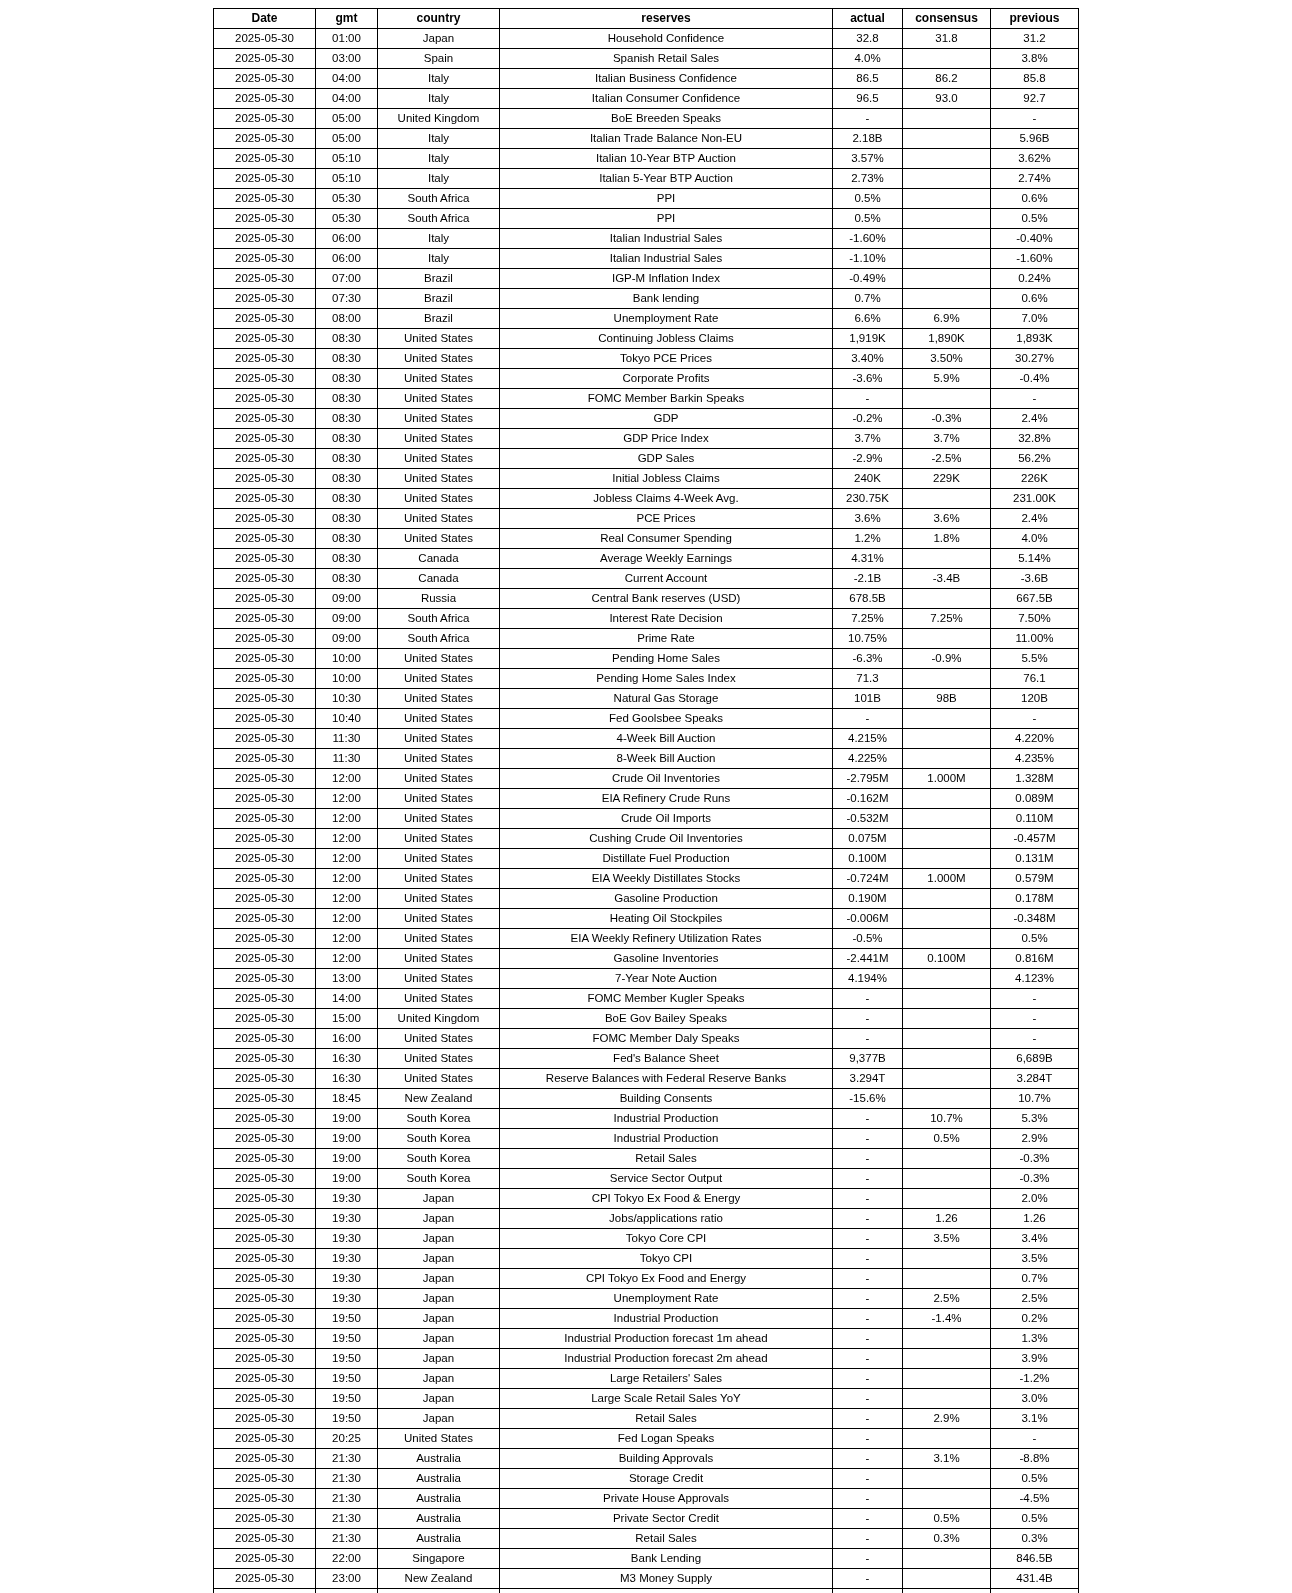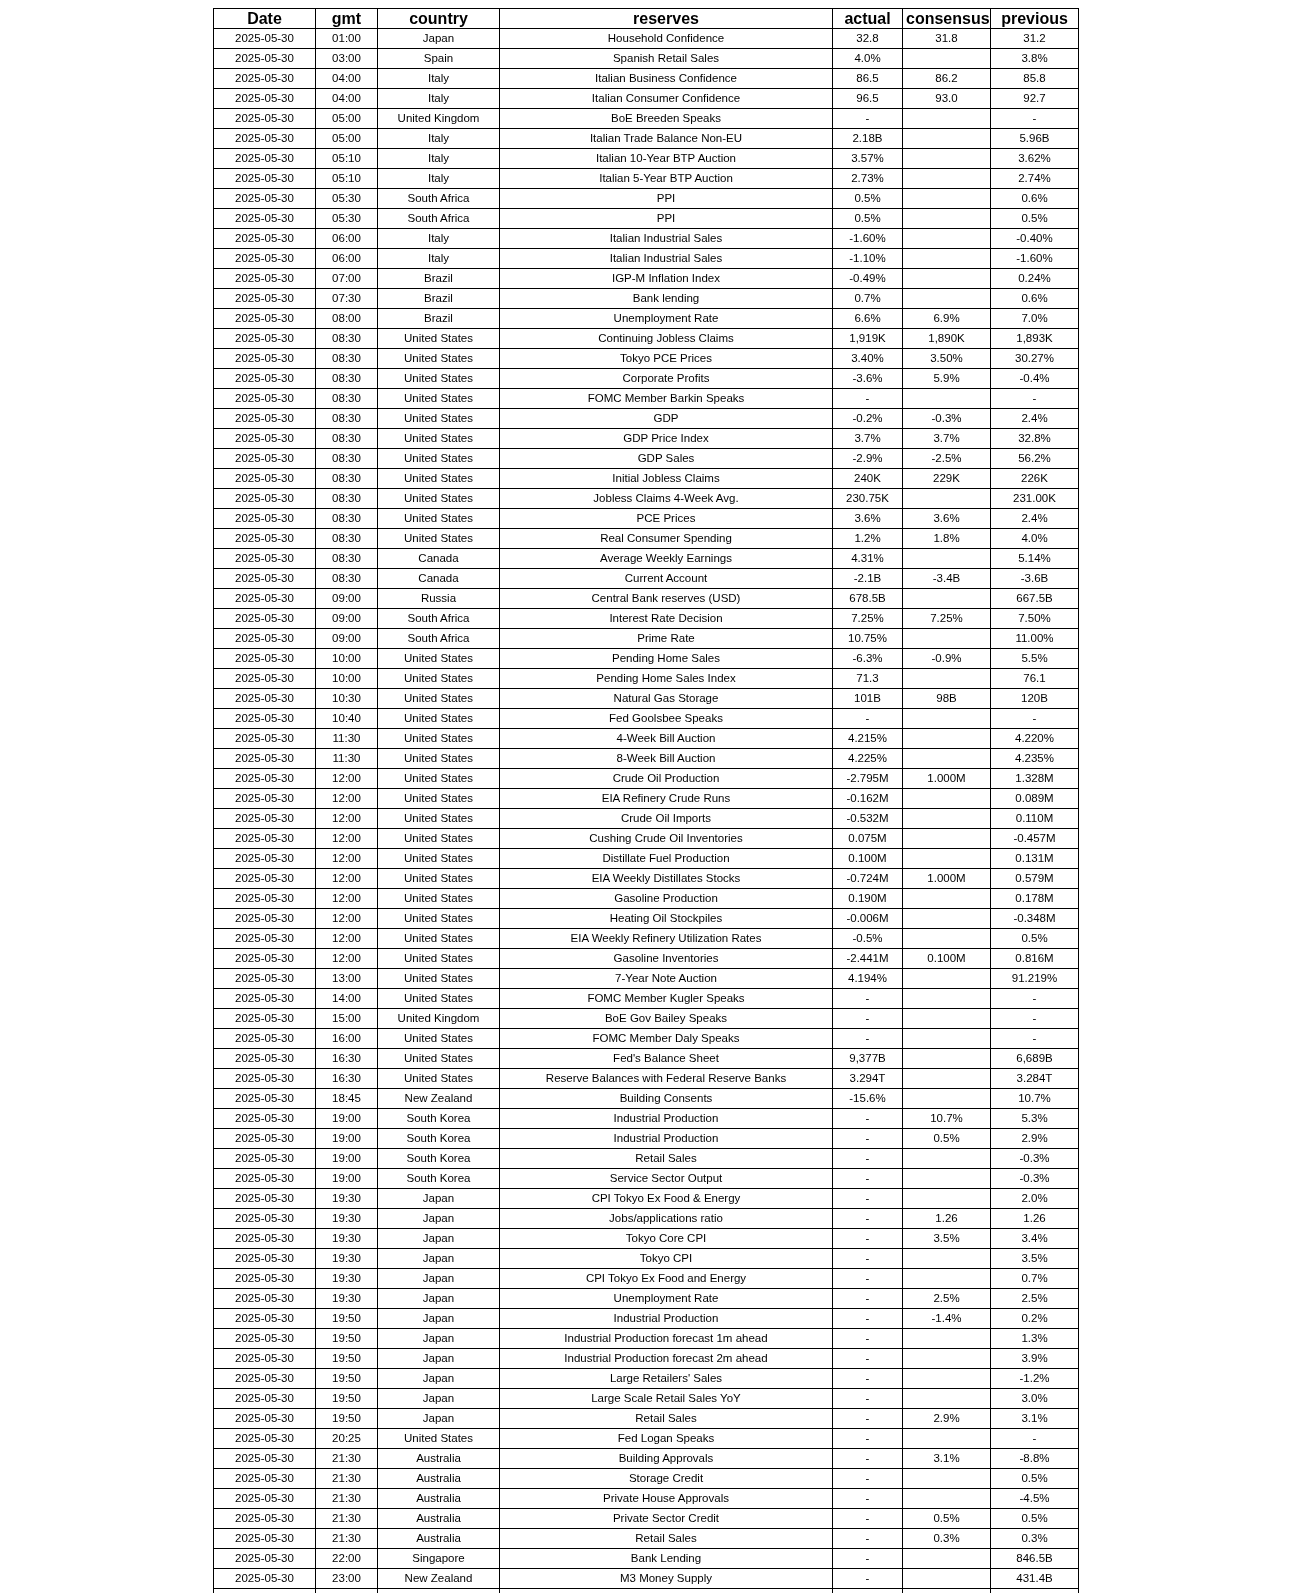--- a/index.html
+++ b/index.html
@@ -31,21 +31,21 @@
     padding: 1px 3px;
     line-height: 15px;
     height: 17px;
     text-align: center;
     vertical-align: middle;
     overflow: hidden;
     white-space: nowrap;
   }
   table.econ th {
     font-weight: bold;
-    font-size: 16px;
+    font-size: 12px;
   }
   col.c-date   { width: 102px; }
   col.c-gmt    { width: 62px;  }
   col.c-country{ width: 122px; }
   col.c-event  { width: 333px; }
   col.c-actual { width: 70px;  }
   col.c-cons   { width: 88px;  }
   col.c-prev   { width: 88px;  }
 </style>
 </head>
@@ -404,21 +404,21 @@
           <td>United States</td>
           <td>8-Week Bill Auction</td>
           <td>4.225%</td>
           <td></td>
           <td>4.235%</td>
         </tr>
         <tr>
           <td>2025-05-30</td>
           <td>12:00</td>
           <td>United States</td>
-          <td>Crude Oil Production</td>
+          <td>Crude Oil Inventories</td>
           <td>-2.795M</td>
           <td>1.000M</td>
           <td>1.328M</td>
         </tr>
         <tr>
           <td>2025-05-30</td>
           <td>12:00</td>
           <td>United States</td>
           <td>EIA Refinery Crude Runs</td>
           <td>-0.162M</td>
@@ -497,21 +497,21 @@
           <td>0.100M</td>
           <td>0.816M</td>
         </tr>
         <tr>
           <td>2025-05-30</td>
           <td>13:00</td>
           <td>United States</td>
           <td>7-Year Note Auction</td>
           <td>4.194%</td>
           <td></td>
-          <td>91.219%</td>
+          <td>4.123%</td>
         </tr>
         <tr>
           <td>2025-05-30</td>
           <td>14:00</td>
           <td>United States</td>
           <td>FOMC Member Kugler Speaks</td>
           <td>-</td>
           <td></td>
           <td>-</td>
         </tr>

